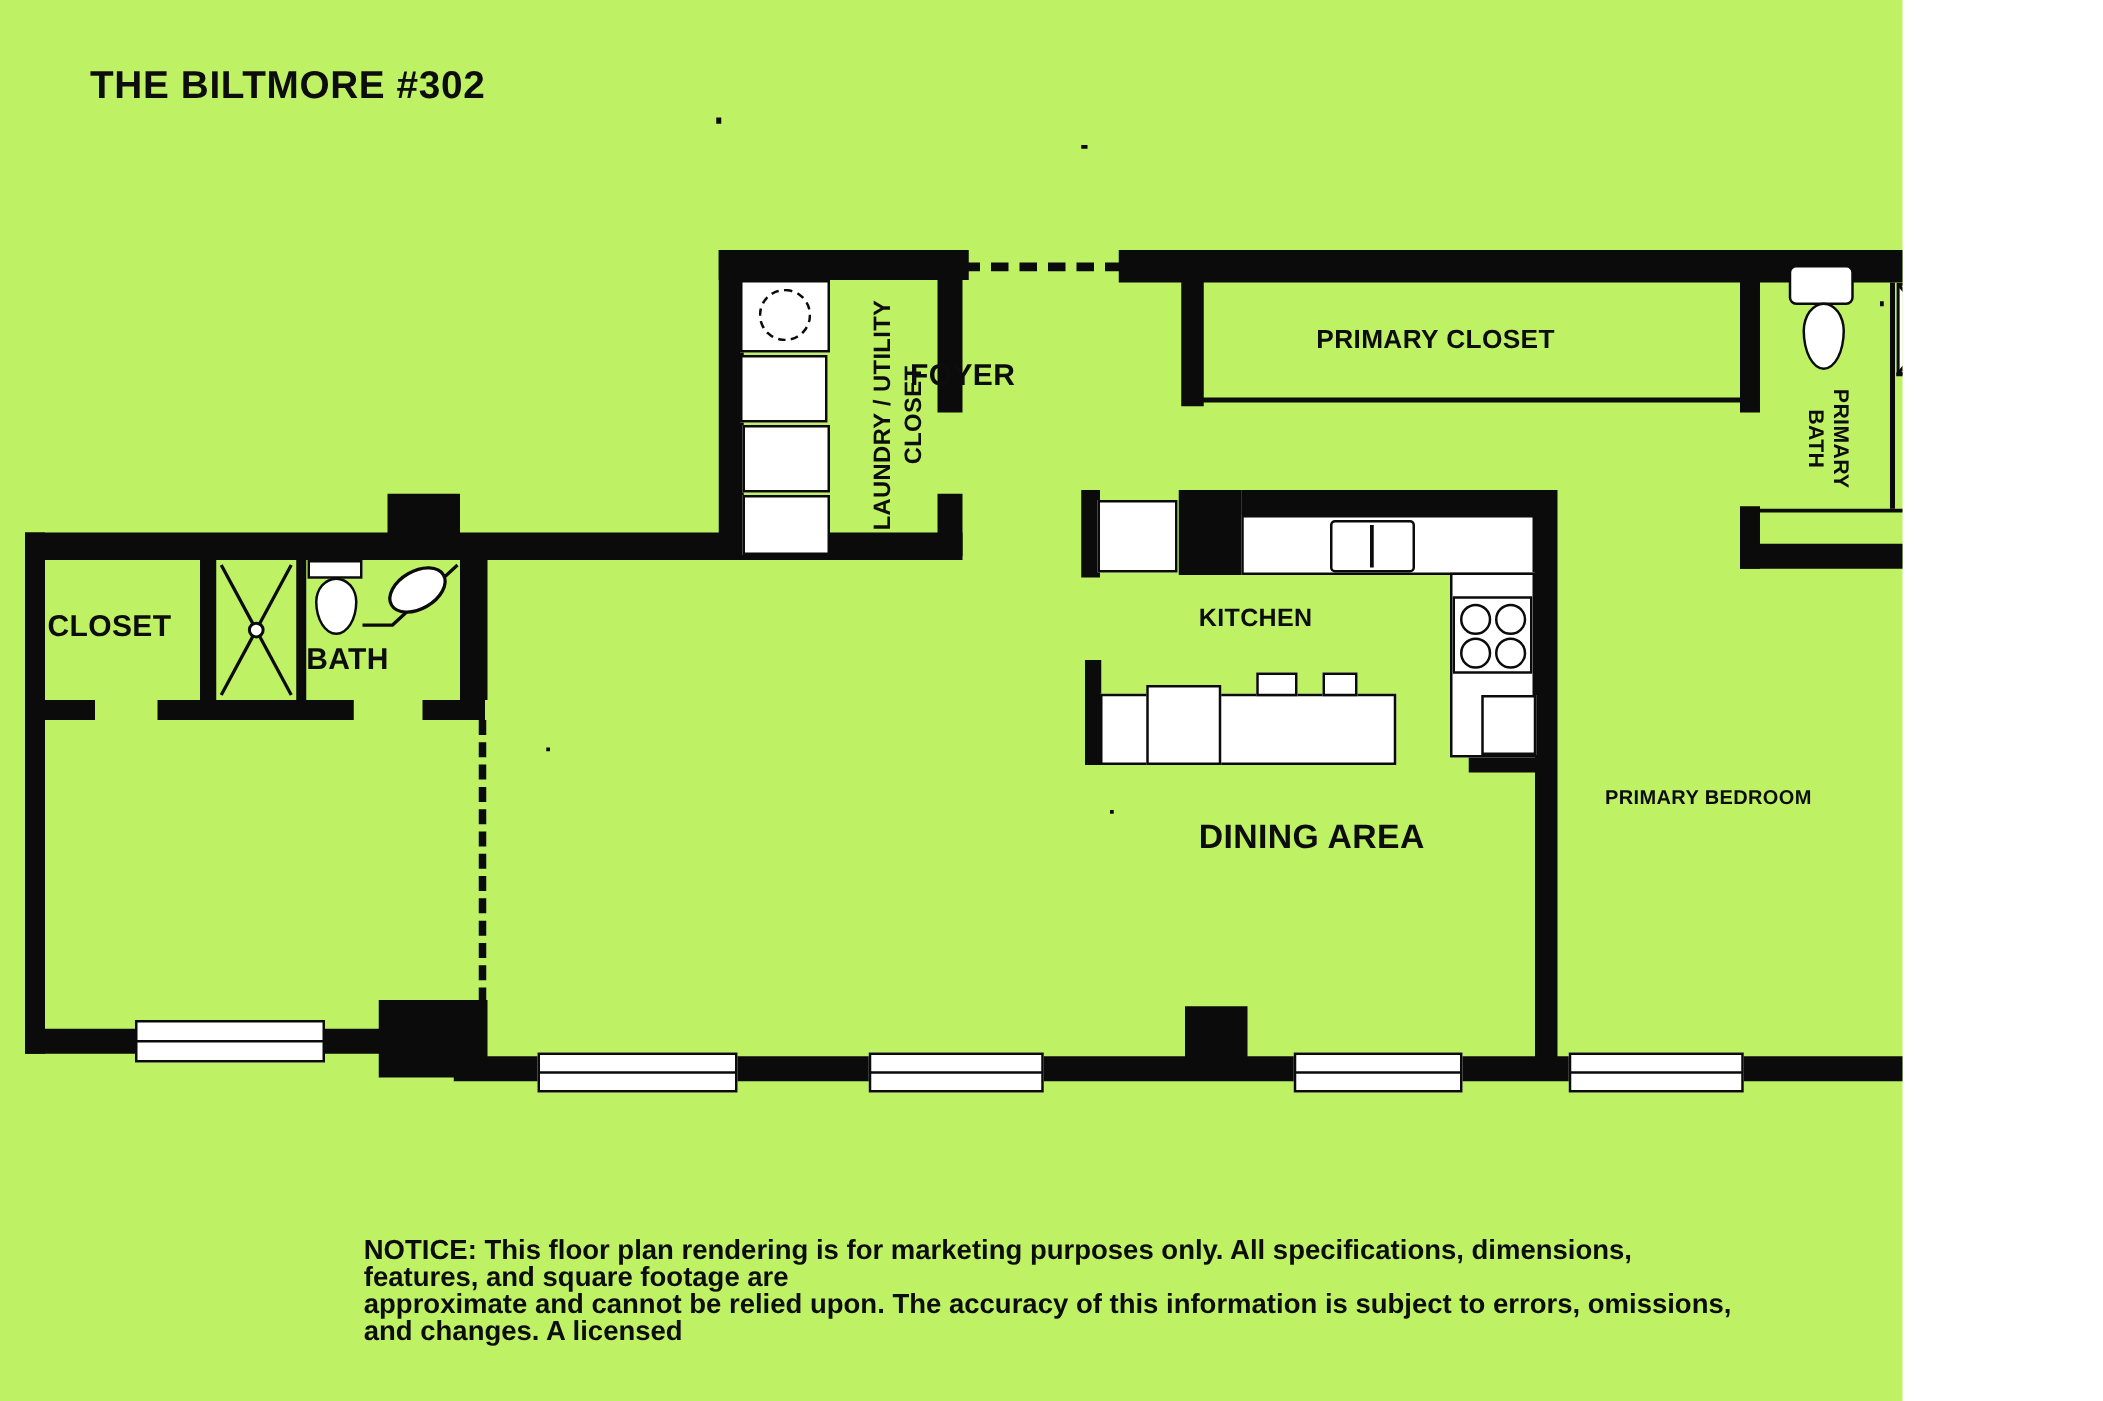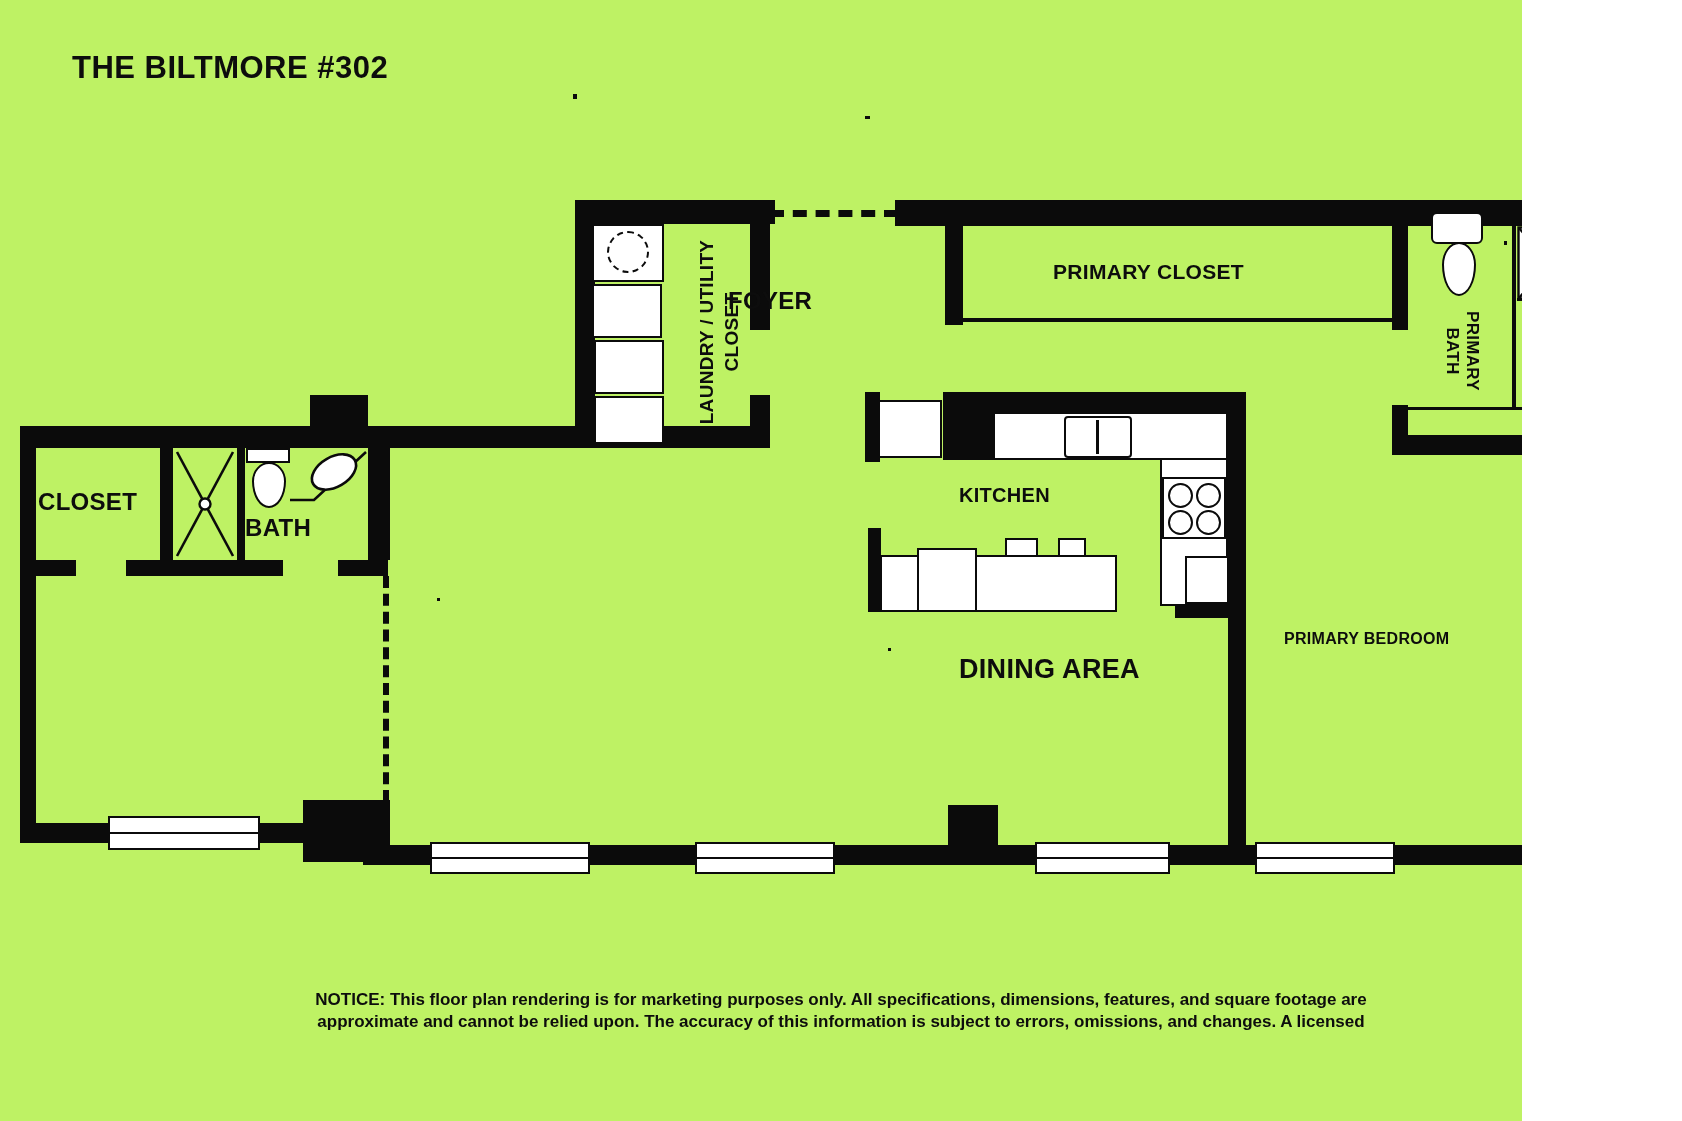--- a/index.html
+++ b/index.html
@@ -14,22 +14,22 @@
   .dashV{position:absolute;border-left:6px dashed #0b0b0b;}
   .dashVthin{position:absolute;border-left:3px dashed #0b0b0b;}
   .win{position:absolute;background:#fff;border:2.5px solid #0b0b0b;box-sizing:border-box;}
   .win .mull{position:absolute;left:-1px;right:-1px;top:45%;height:2.5px;background:#0b0b0b;}
   .circ{position:absolute;border:2.5px solid #0b0b0b;border-radius:50%;box-sizing:border-box;background:#fff;}
   .egg{position:absolute;border:2.5px solid #0b0b0b;box-sizing:border-box;background:#fff;
        border-radius:50% 50% 50% 50% / 42% 42% 58% 58%;}
   .speck{position:absolute;background:#0b0b0b;}
   svg{position:absolute;overflow:visible;}
   #title{position:absolute;left:72px;top:50px;font-size:31px;font-weight:bold;letter-spacing:.5px;}
-  #notice{position:absolute;left:291px;top:989px;width:1100px;text-align:center;
-          font-size:17px;font-weight:bold;line-height:21.5px;}
+  #notice{position:absolute;left:291px;top:989px;width:1100px;
+          font-size:22px;font-weight:bold;line-height:21.5px;}
 </style>
 </head>
 <body>
 
 <div id="canvas">
 
   <div id="title">THE BILTMORE #302</div>
 
   <div class="w" style="left:575px;top:200px;width:200px;height:24px;"></div>
   <div class="w" style="left:895px;top:200px;width:718px;height:26px;"></div>

